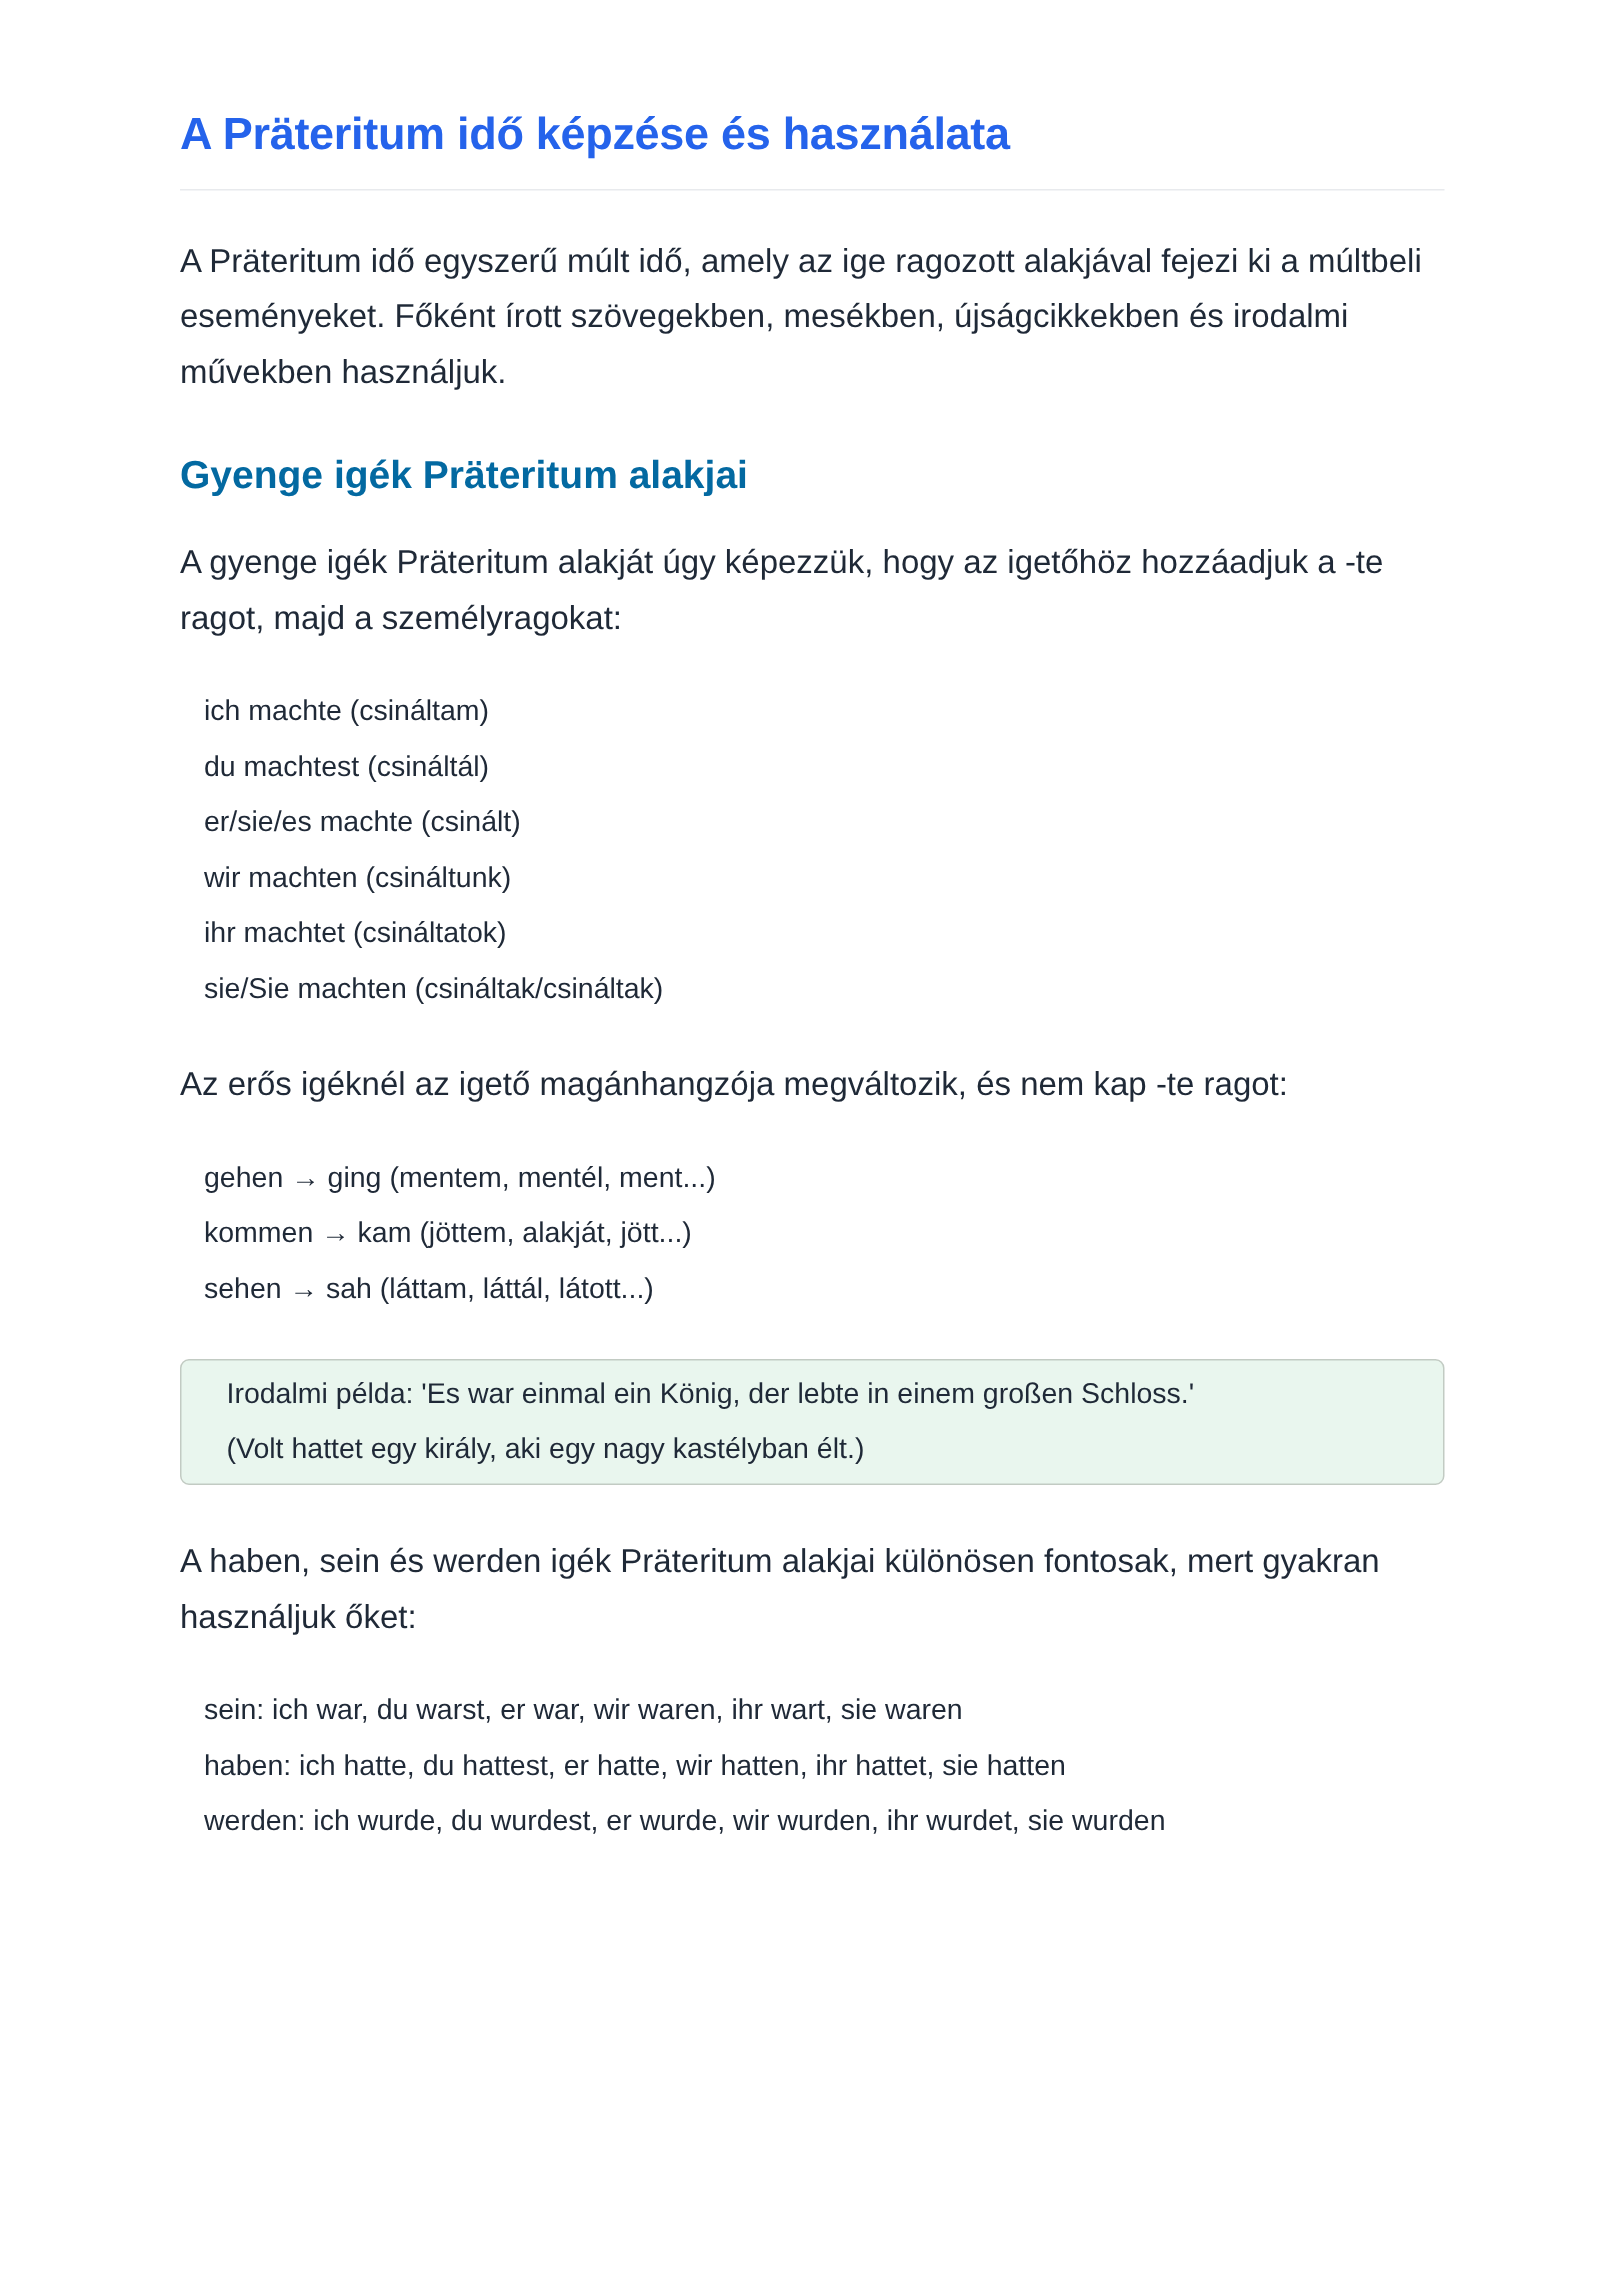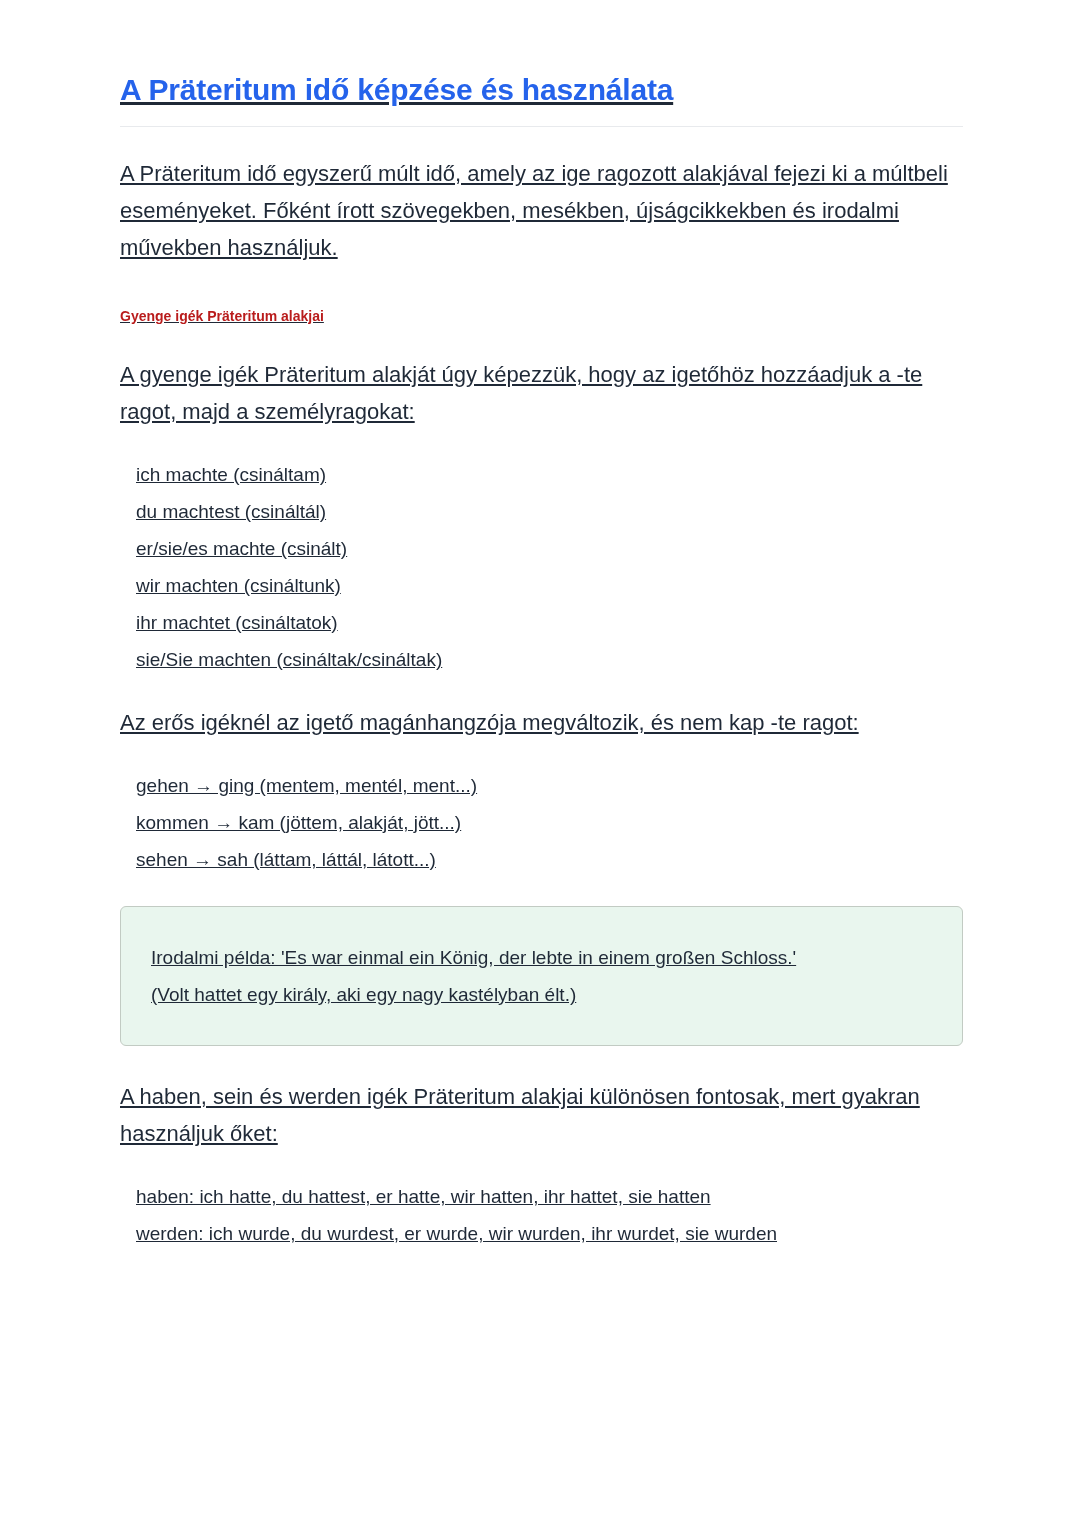--- a/index.html
+++ b/index.html
@@ -10,21 +10,20 @@
     height: 1527px;
     background: #ffffff;
     font-family: "Liberation Sans", "DejaVu Sans", sans-serif;
     color: #1f2937;
     overflow: hidden;
   }
   .page {
     width: 1080px;
     height: 1527px;
     padding: 70px 117px 0 120px;
-    text-decoration: underline;
   }
   h1.doc-title {
     margin: 0 0 16px 0;
     font-size: 30px;
     line-height: 40px;
     font-weight: 700;
     color: #2563eb;
     letter-spacing: -0.2px;
   }
   hr.title-divider {
@@ -32,35 +31,35 @@
     border-top: 1px solid #e8eaed;
     margin: 0 0 28px 0;
   }
   p.body-text {
     margin: 0 0 26px 0;
     font-size: 22px;
     line-height: 37px;
   }
   h3.section-heading {
     margin: 36px 0 26px 0;
-    font-size: 14px;
+    font-size: 26px;
     line-height: 28px;
     font-weight: 700;
-    color: #b91c1c;
+    color: #0369a1;
   }
   .lines { margin: 0 0 26px 16px; }
   .lines .line {
     font-size: 19px;
     line-height: 37px;
   }
   aside.callout {
     background: #e9f6ee;
     border: 1px solid #c2cbc3;
     border-radius: 6px;
-    padding: 32px 30px;
+    padding: 4px 30px;
     margin: 28px 0 32px 0;
   }
   aside.callout .callout-line {
     font-size: 19px;
     line-height: 37px;
   }
 </style>
 </head>
 <body>
 
@@ -95,18 +94,19 @@
   </section>
 
   <aside class="callout">
     <div class="callout-line">Irodalmi példa: 'Es war einmal ein König, der lebte in einem großen Schloss.'</div>
     <div class="callout-line">(Volt hattet egy király, aki egy nagy kastélyban élt.)</div>
   </aside>
 
   <section>
     <p class="body-text">A haben, sein és werden igék Präteritum alakjai különösen fontosak, mert gyakran használjuk őket:</p>
     <div class="lines">
+      <div class="line">sein: ich war, du warst, er war, wir waren, ihr wart, sie waren</div>
       <div class="line">haben: ich hatte, du hattest, er hatte, wir hatten, ihr hattet, sie hatten</div>
       <div class="line">werden: ich wurde, du wurdest, er wurde, wir wurden, ihr wurdet, sie wurden</div>
     </div>
   </section>
 
 </main>
 
 </body></html>

